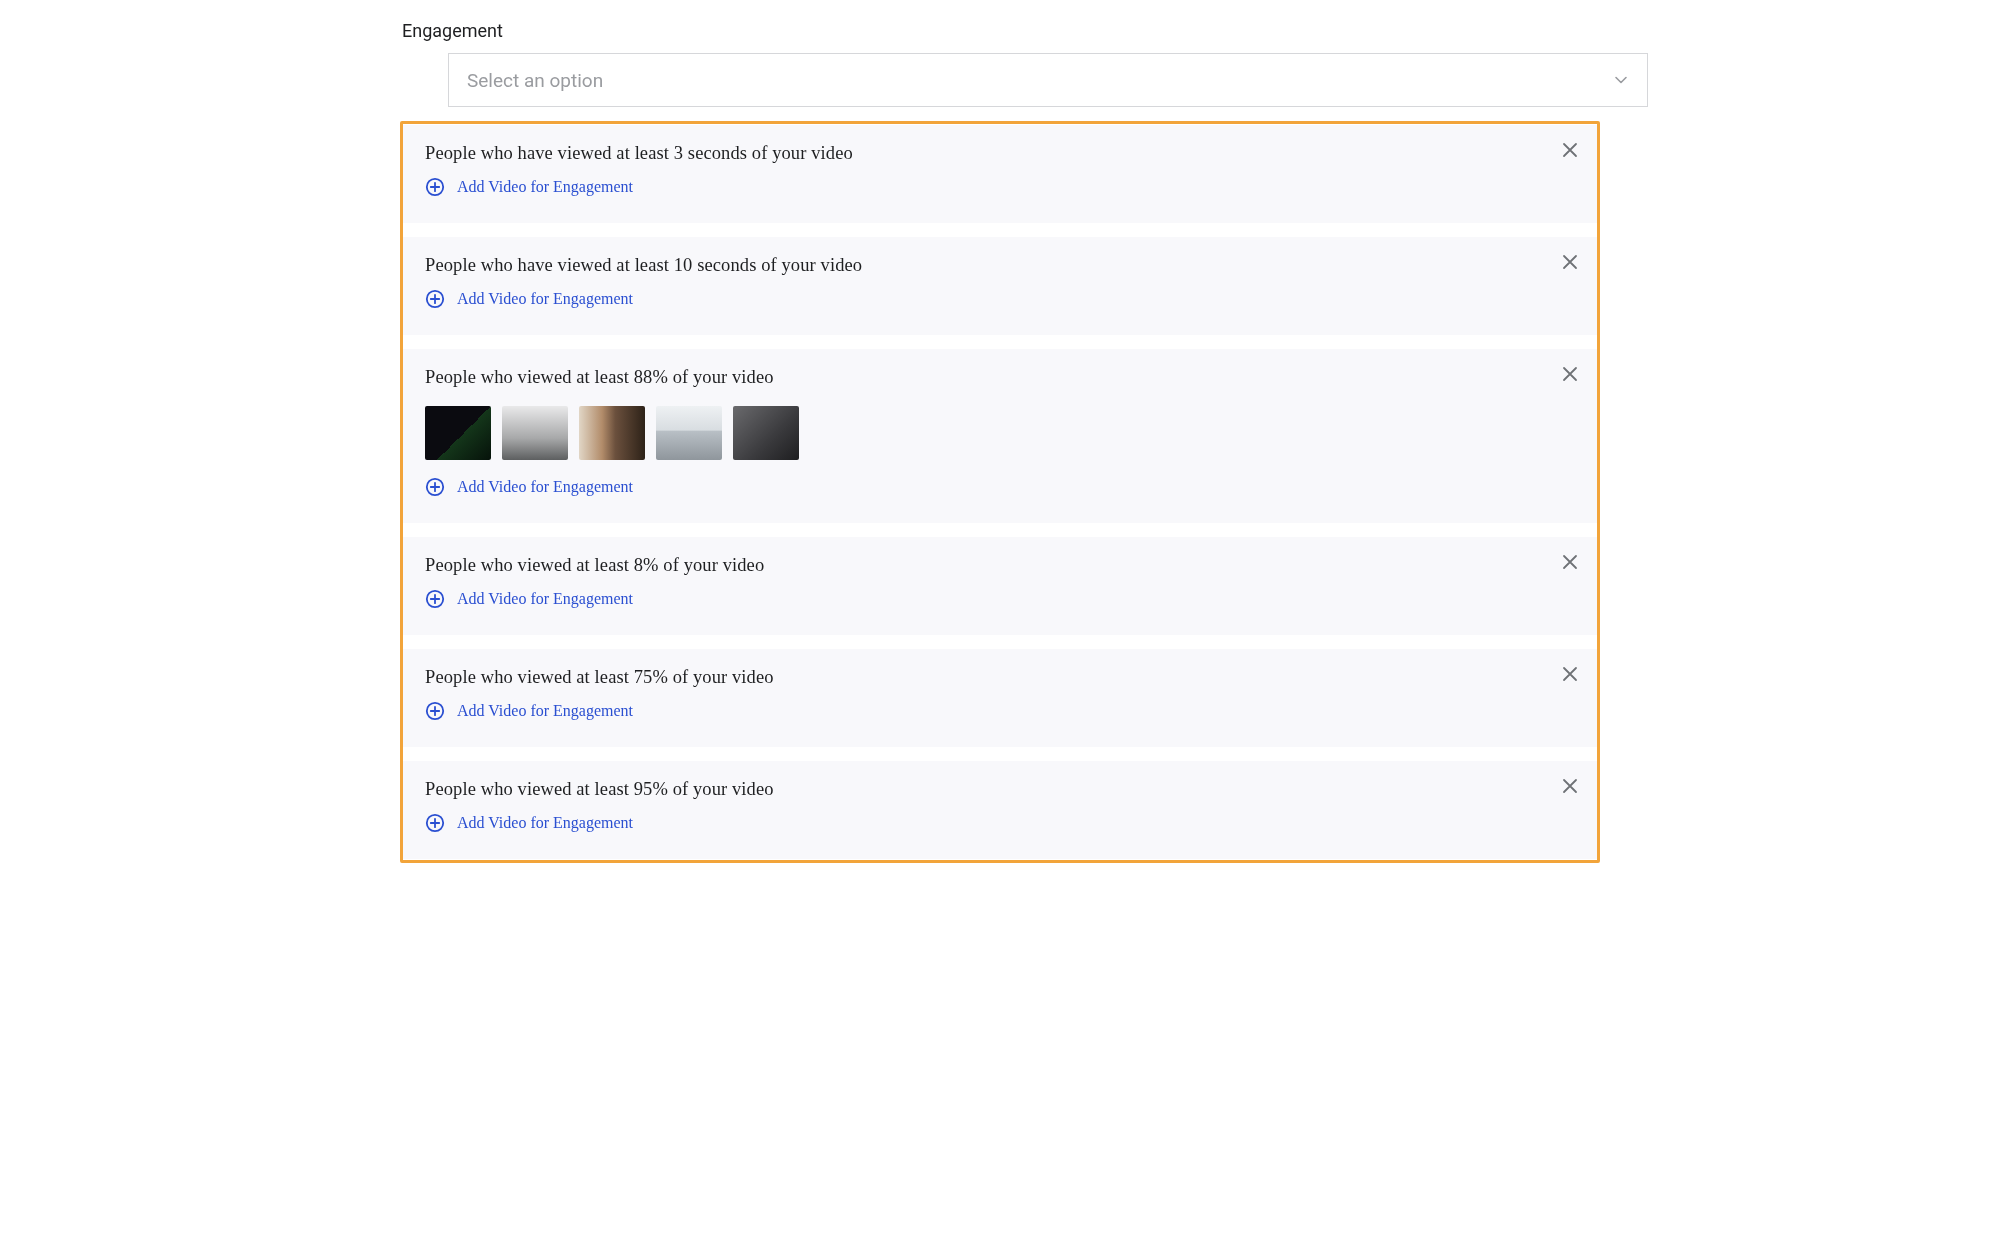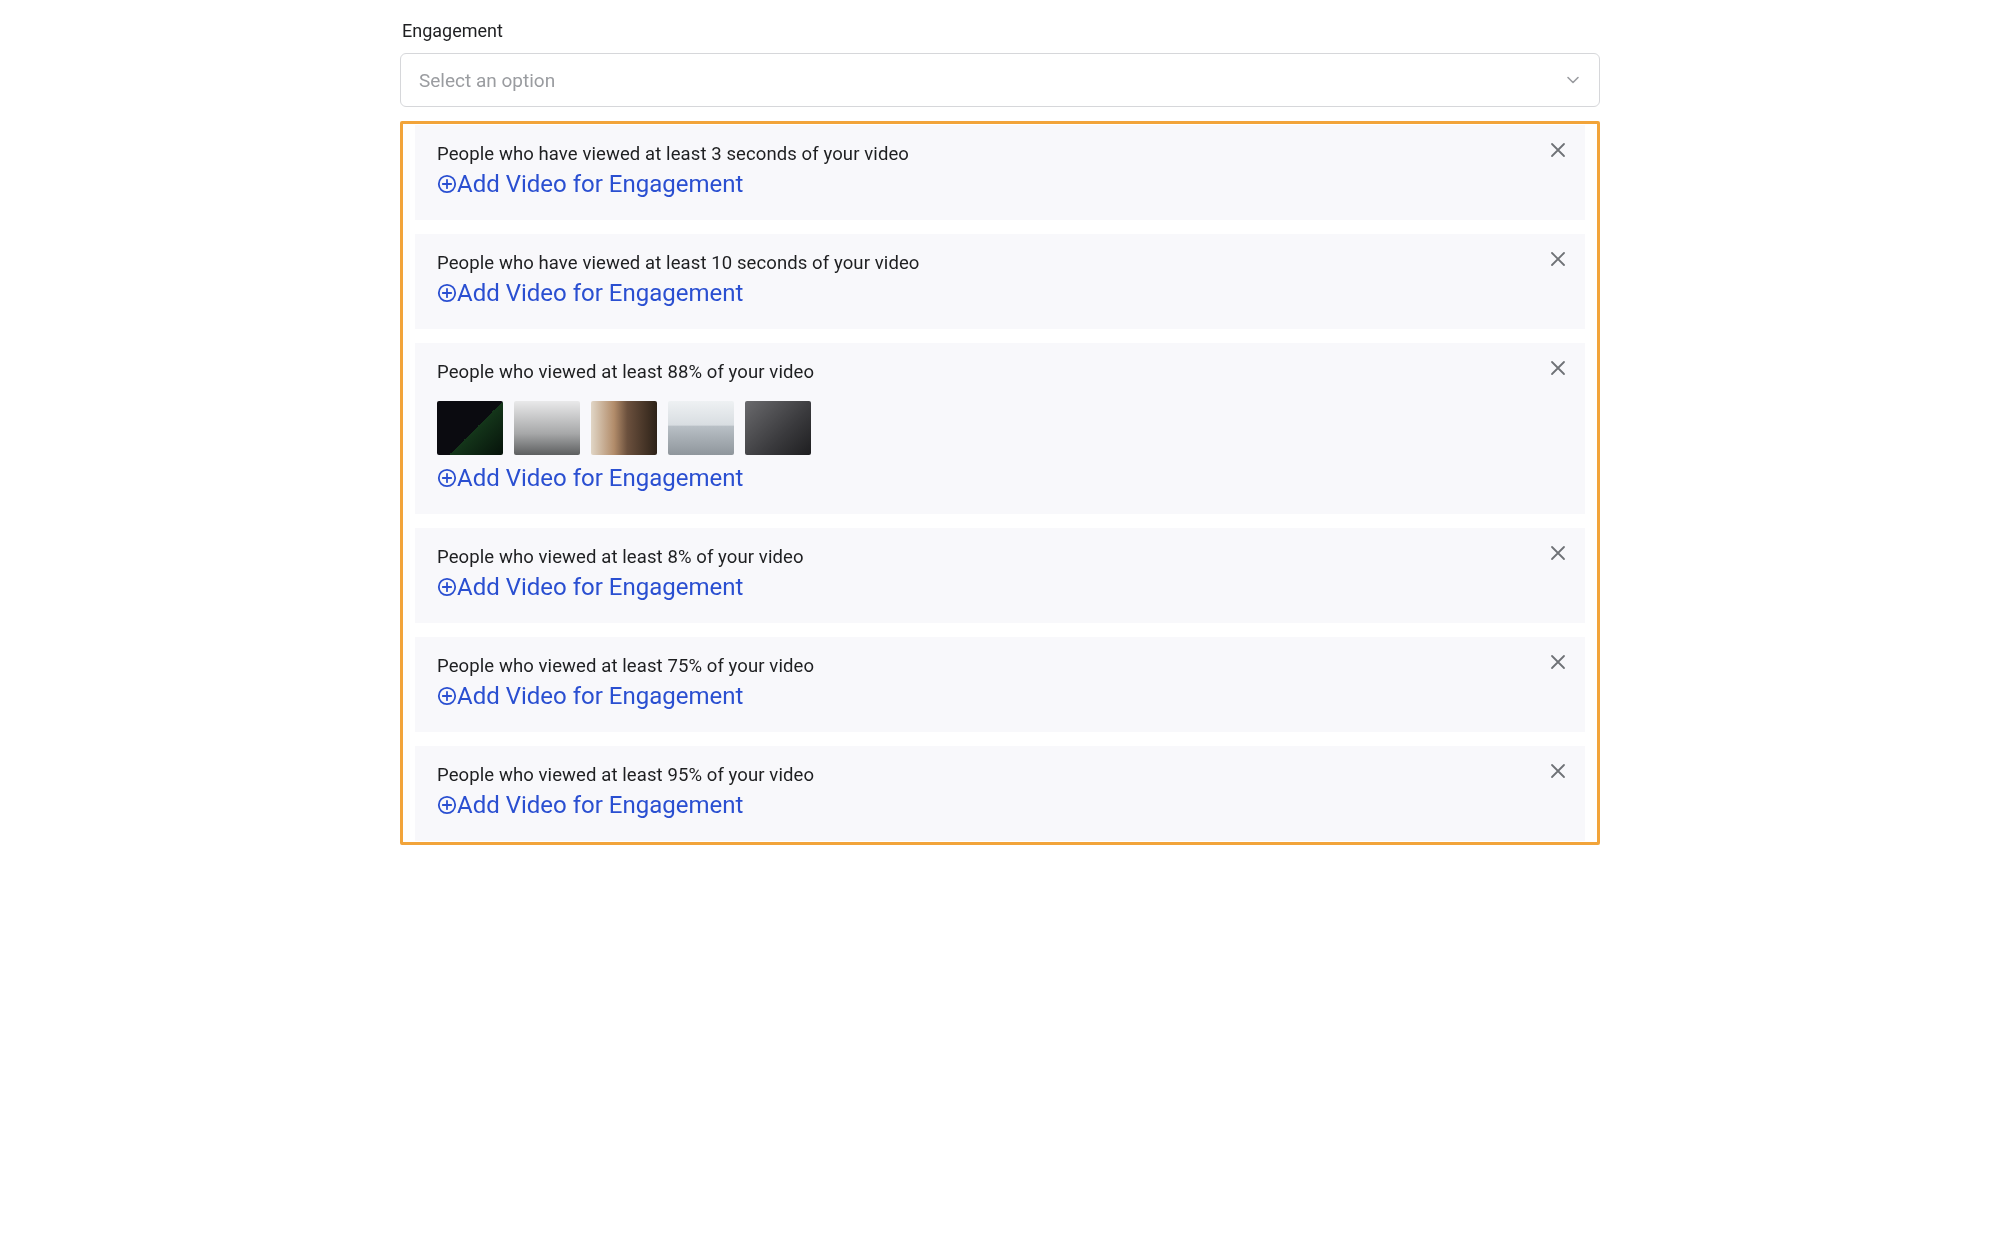--- a/index.html
+++ b/index.html
@@ -15,43 +15,45 @@
     .section-label {
       font-size: 18px;
       color: #1e1f21;
       margin: 0 0 12px 2px;
       font-weight: 400;
     }
     .select {
       width: 100%;
       height: 54px;
       border: 1px solid #d6d7da;
-      border-radius: 6px;
+      border-radius: 0;
       background: #fff;
       display: flex;
       align-items: center;
       justify-content: space-between;
       padding: 0 18px;
       cursor: pointer;
       margin-bottom: 14px;
+      margin-left: 48px;
     }
     .select-placeholder {
       color: #9a9ca0;
       font-size: 19px;
     }
     .chevron {
       width: 16px;
       height: 16px;
       flex: 0 0 16px;
     }
     .chevron svg { display:block; }
     .highlight-box {
       border: 3px solid #f2a43a;
       border-radius: 2px;
-      padding: 1px 12px;
+      padding: 1px 0;
+      font-family: Liberation Serif, serif;
     }
     .card {
       background: #f8f8fb;
       margin: 0 0 14px 0;
       padding: 18px 22px 22px 22px;
       position: relative;
     }
     .card:last-child { margin-bottom: 0; }
     .card-title {
       font-size: 18.5px;
@@ -84,25 +86,25 @@
       background: #888;
     }
     .thumb.t1 { background: linear-gradient(135deg,#0b0b10 0%, #0b0b10 55%, #14361a 55%, #06120a 100%); }
     .thumb.t2 { background: linear-gradient(180deg,#e9e9ea 0%, #a7a8a9 60%, #5d5f60 100%); }
     .thumb.t3 { background: linear-gradient(90deg,#e1d6c6 0%, #b28c6a 35%, #6b503d 55%, #2d2218 100%); }
     .thumb.t4 { background: linear-gradient(180deg,#eef1f3 0%, #d8dde1 45%, #b9c0c6 46%, #8f969c 100%); }
     .thumb.t5 { background: linear-gradient(135deg,#6a6a6d 0%, #3a3a3d 60%, #1e1e20 100%); }
     .add {
       display: inline-flex;
       align-items: center;
-      gap: 0;
-      margin-top: 5px;
+      gap: 12px;
+      margin-top: 13px;
       cursor: pointer;
       color: #2a4fd1;
-      font-size: 24px;
+      font-size: 16px;
     }
     .add svg { display:block; }
   </style>
 </head>
 <body>
 
 <div class="wrap">
   <div class="section-label">Engagement</div>
 
   <div class="select">

